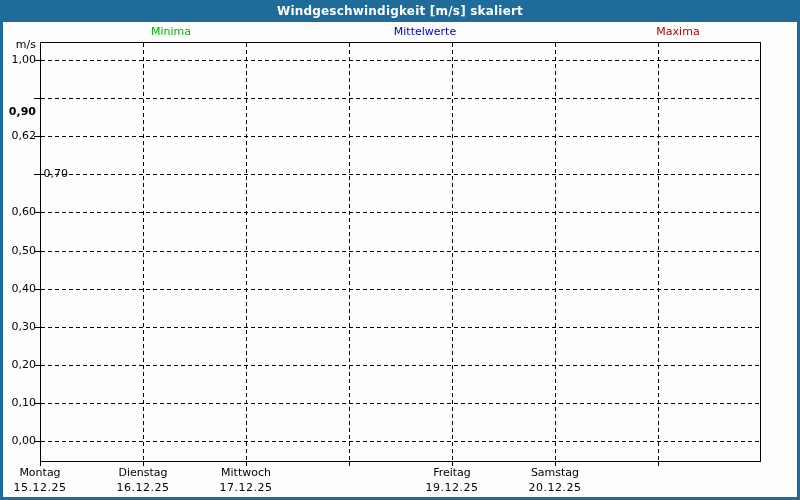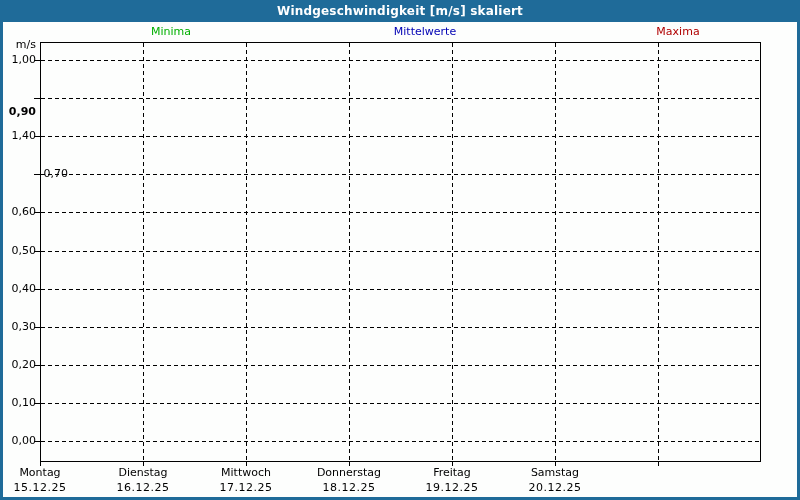--- a/index.html
+++ b/index.html
@@ -98,21 +98,21 @@
         <div class="vgrid" style="left: 411px;"></div>
         <div class="vgrid" style="left: 514px;"></div>
         <div class="vgrid" style="left: 617px;"></div>
       </div>
 
   <div class="ytick" style="top: 38px;"></div>
       <div class="ylab" style="top: 31px;">1,00</div>
       <div class="ytick" style="top: 76.1px;"></div>
       <div class="ylab" style="top: 83px; font-weight: bold;">0,90</div>
       <div class="ytick" style="top: 114.2px;"></div>
-      <div class="ylab" style="top: 107.2px;">1,40</div>
+      <div class="ylab" style="top: 107.2px;">0,62</div>
       <div class="ytick" style="top: 152.3px;"></div>
       <div class="ylab" style="top: 145.3px; margin-left: 32px;">0,70</div>
       <div class="ytick" style="top: 190.4px;"></div>
       <div class="ylab" style="top: 183.4px;">0,60</div>
       <div class="ytick" style="top: 228.5px;"></div>
       <div class="ylab" style="top: 221.5px;">0,50</div>
       <div class="ytick" style="top: 266.6px;"></div>
       <div class="ylab" style="top: 259.6px;">0,40</div>
       <div class="ytick" style="top: 304.7px;"></div>
       <div class="ylab" style="top: 297.7px;">0,30</div>
@@ -131,24 +131,20 @@
       <div class="xlab" style="left: 85px; top: 444px;">
         <span class="dayname">Dienstag</span>
         <span class="daydate">16.12.25</span>
       </div>
       <div class="xtick" style="left: 243px;"></div>
       <div class="xlab" style="left: 188px; top: 444px;">
         <span class="dayname">Mittwoch</span>
         <span class="daydate">17.12.25</span>
       </div>
       <div class="xtick" style="left: 346px;"></div>
-      <div class="xlab" style="left: 291px; top: 444px;">
-        <span class="dayname">Donnerstag</span>
-        <span class="daydate">18.12.25</span>
-      </div>
       <div class="xtick" style="left: 449px;"></div>
       <div class="xlab" style="left: 394px; top: 444px;">
         <span class="dayname">Freitag</span>
         <span class="daydate">19.12.25</span>
       </div>
       <div class="xtick" style="left: 552px;"></div>
       <div class="xlab" style="left: 497px; top: 444px;">
         <span class="dayname">Samstag</span>
         <span class="daydate">20.12.25</span>
       </div>

